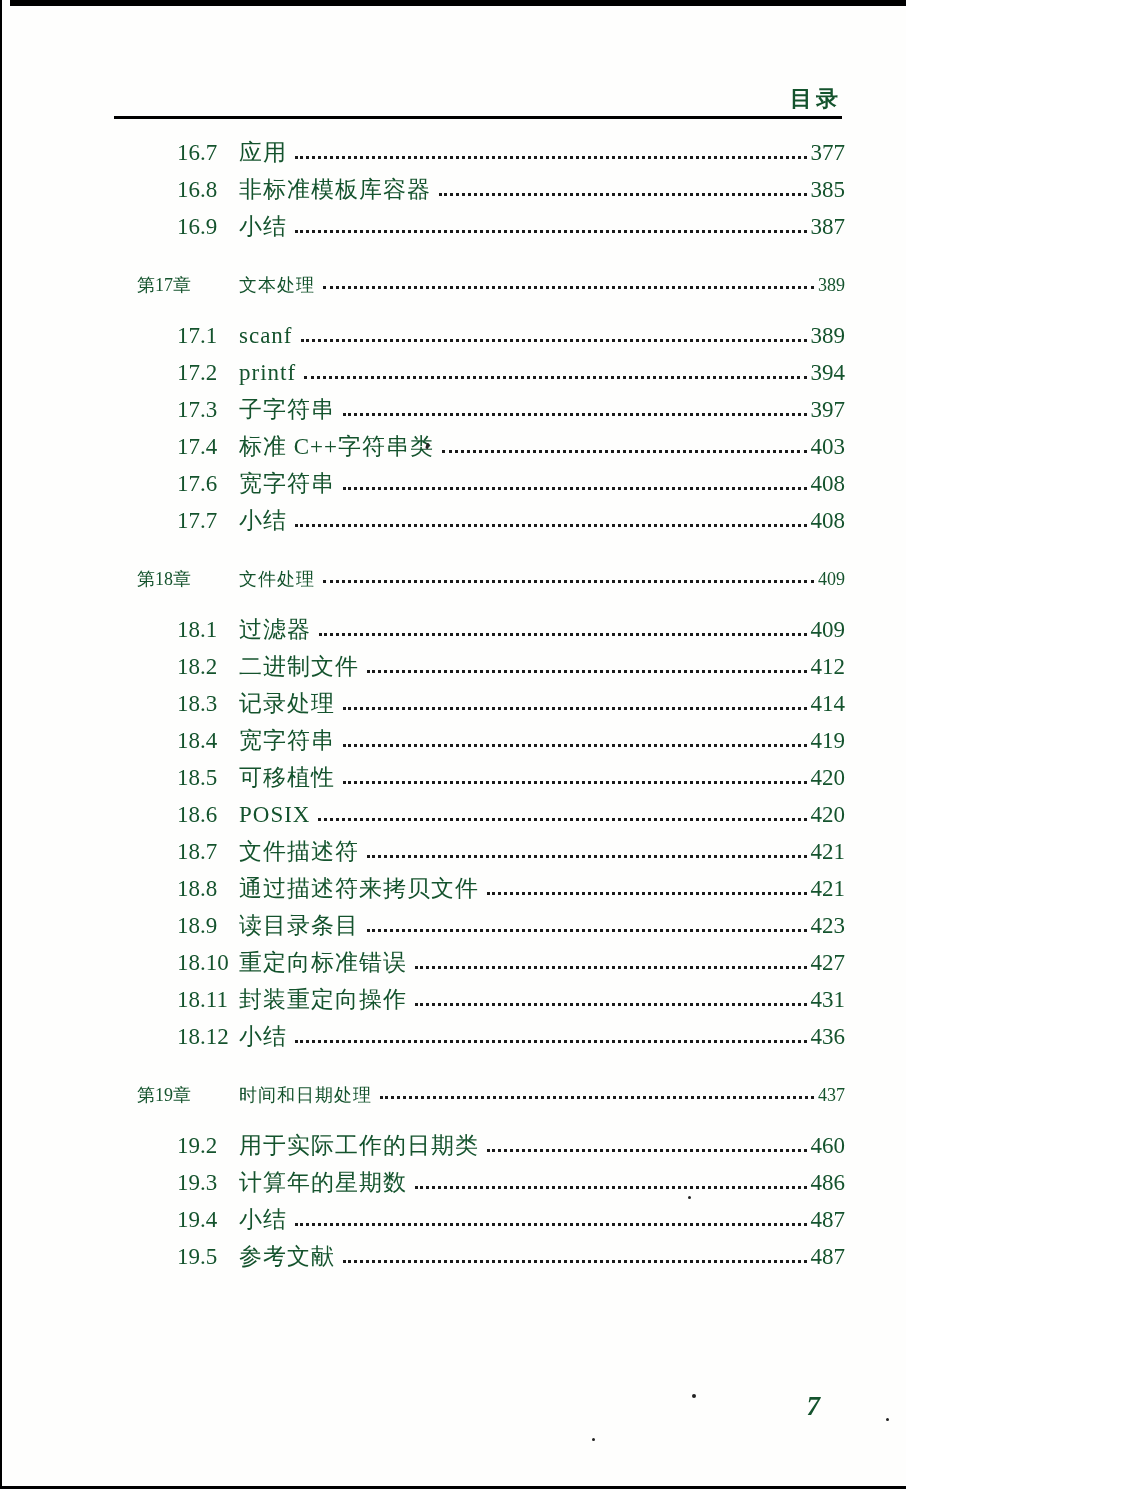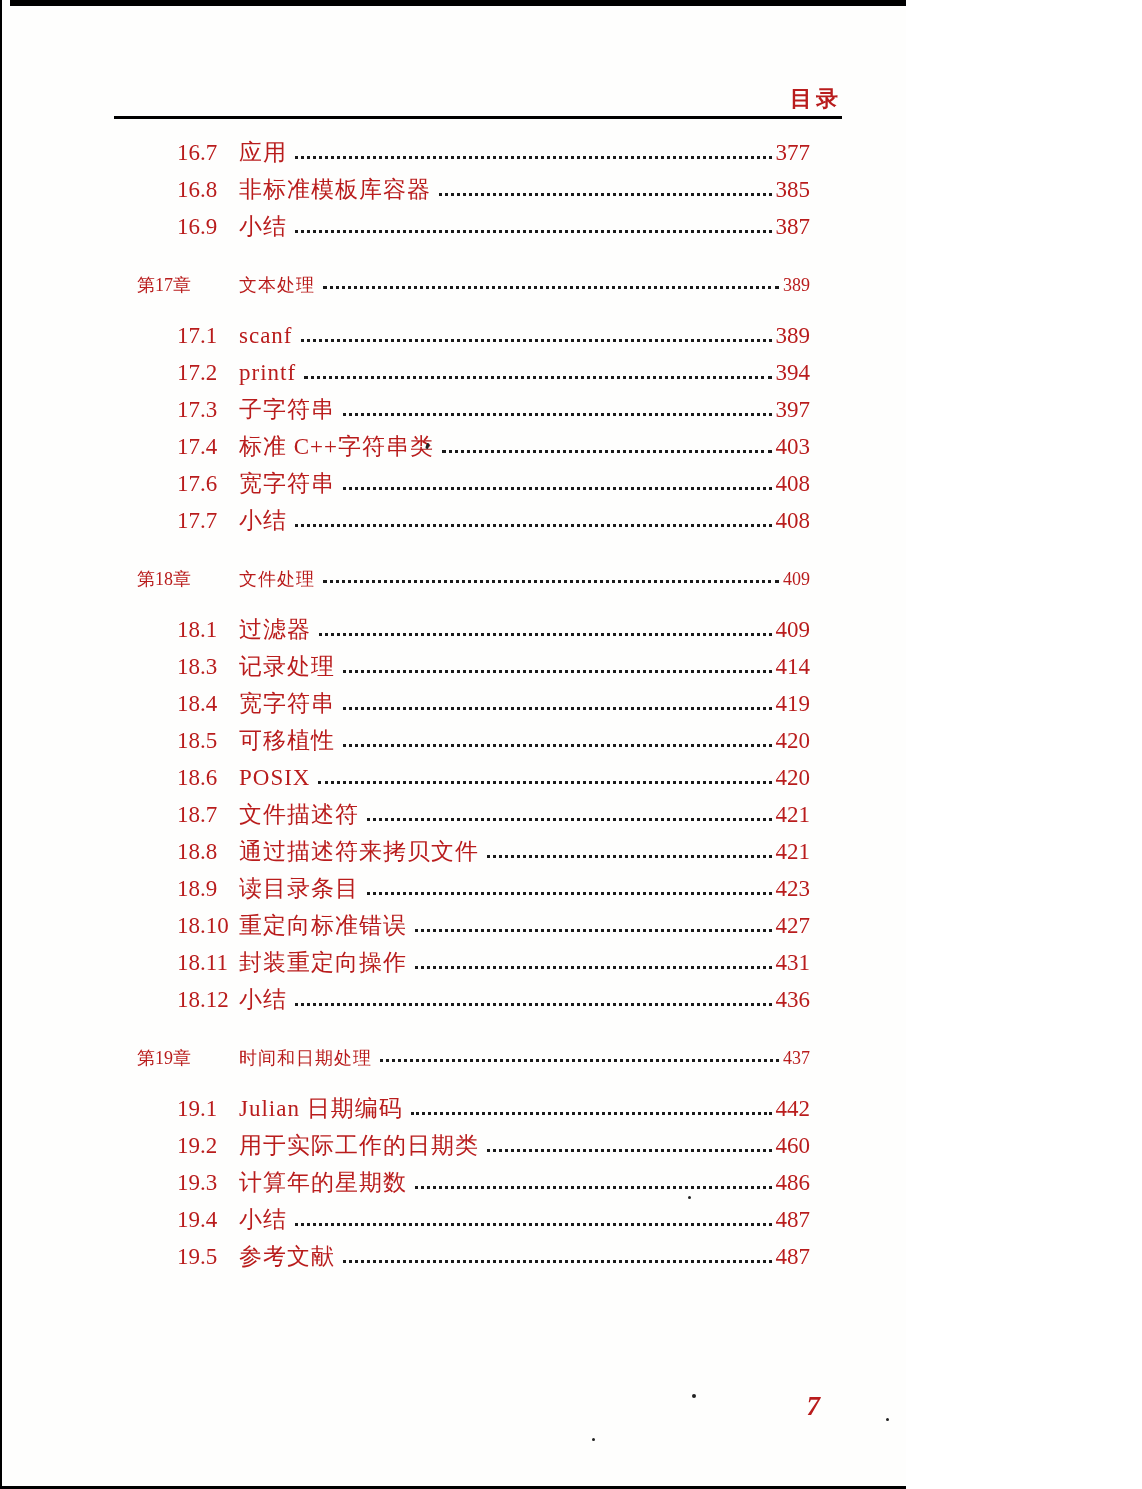--- a/index.html
+++ b/index.html
@@ -2,21 +2,21 @@
 <html><head>
 <meta charset="utf-8">
 <style>
   html, body { margin: 0; padding: 0; background: #ffffff; }
   .scan-page {
     position: relative;
     width: 906px;
     height: 1489px;
     background: #fefefdff;
     font-family: "Liberation Serif", "DejaVu Serif", serif;
-    color: #b91c1c;
+    color: #14532d;
     box-sizing: border-box;
     border-left: 2px solid #000;
     border-bottom: 3px solid #000;
     overflow: hidden;
   }
   .top-bar {
     position: absolute;
     top: 0; left: 8px; right: 0;
     height: 6px;
     background: #000;
@@ -27,21 +27,21 @@
     font-size: 22px;
     font-weight: bold;
     letter-spacing: 4px;
     line-height: 1;
   }
   .rule {
     margin: 6px 64px 0 112px;
     border-top: 3px solid #000;
   }
   .toc {
-    margin: 8px 96px 0 135px;
+    margin: 8px 61px 0 135px;
   }
   .row {
     display: flex;
     align-items: flex-end;
     height: 37px;
     font-size: 23px;
     line-height: 1;
   }
   .row.section { padding-left: 40px; }
   .row.section .num { width: 62px; flex: none; }
@@ -159,20 +159,26 @@
         <span class="leader"></span>
         <span class="pg">409</span>
       </div>
       <div class="row section">
         <span class="num">18.1</span>
         <span class="title">过滤器</span>
         <span class="leader"></span>
         <span class="pg">409</span>
       </div>
       <div class="row section">
+        <span class="num">18.2</span>
+        <span class="title">二进制文件</span>
+        <span class="leader"></span>
+        <span class="pg">412</span>
+      </div>
+      <div class="row section">
         <span class="num">18.3</span>
         <span class="title">记录处理</span>
         <span class="leader"></span>
         <span class="pg">414</span>
       </div>
       <div class="row section">
         <span class="num">18.4</span>
         <span class="title">宽字符串</span>
         <span class="leader"></span>
         <span class="pg">419</span>
@@ -223,26 +229,20 @@
         <span class="num">18.12</span>
         <span class="title">小结</span>
         <span class="leader"></span>
         <span class="pg">436</span>
       </div>
       <div class="row chapter">
         <span class="num">第19章</span>
         <span class="title">时间和日期处理</span>
         <span class="leader"></span>
         <span class="pg">437</span>
-      </div>
-      <div class="row section">
-        <span class="num">19.1</span>
-        <span class="title">Julian 日期编码</span>
-        <span class="leader"></span>
-        <span class="pg">442</span>
       </div>
       <div class="row section">
         <span class="num">19.2</span>
         <span class="title">用于实际工作的日期类</span>
         <span class="leader"></span>
         <span class="pg">460</span>
       </div>
       <div class="row section">
         <span class="num">19.3</span>
         <span class="title">计算年的星期数</span>

